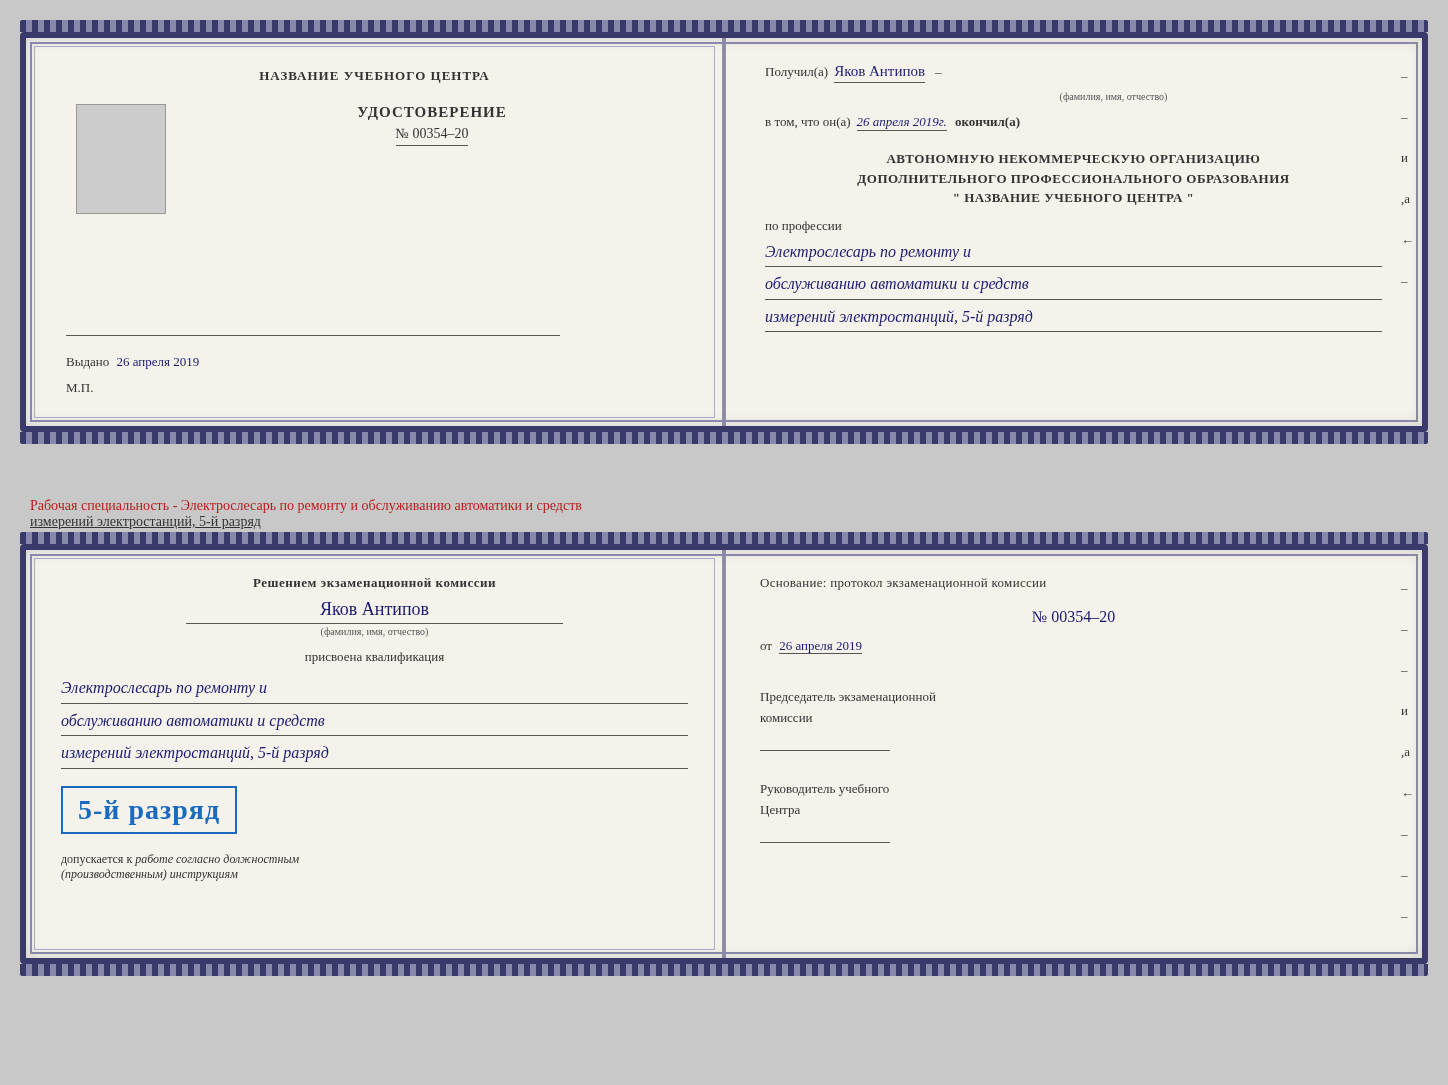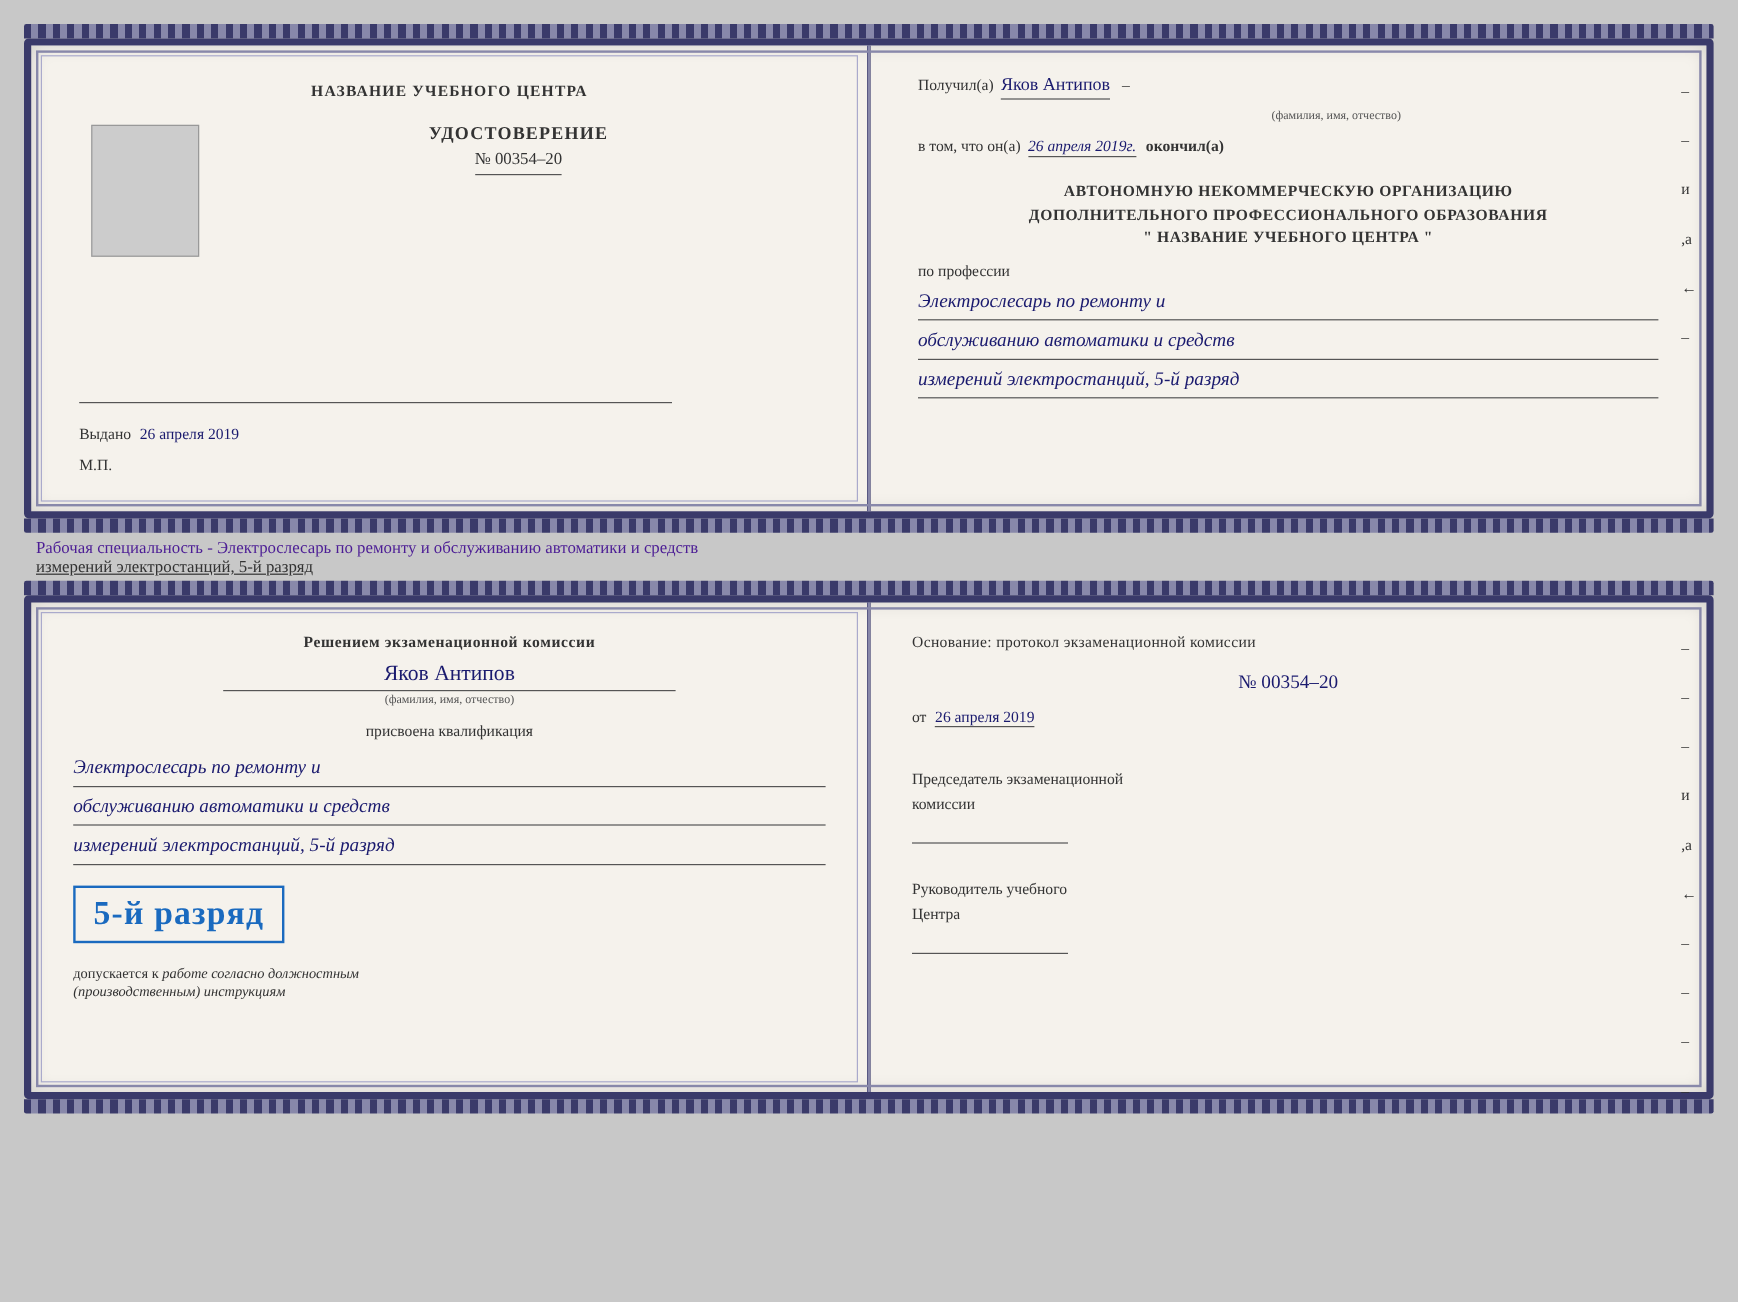--- a/index.html
+++ b/index.html
@@ -451,21 +451,21 @@
             <span>,а</span>
             <span>←</span>
             <span>–</span>
         </div>
       </div>
     </div>
     <div class="bottom-deco"></div>
   </div>
 
   <div style="padding: 6px 10px 2px 10px;">
-    <div style="font-size:14px; color:#4c1d95;">Рабочая специальность - Электрослесарь по ремонту и обслуживанию автоматики и средств</div>
+    <div style="font-size:14px; color:#b91c1c;margin-top:48px;">Рабочая специальность - Электрослесарь по ремонту и обслуживанию автоматики и средств</div>
     <div style="font-size:14px; color:#333; text-decoration: underline;">измерений электростанций, 5-й разряд</div>
   </div>
 
   <div>
     <div class="top-deco"></div>
     <div class="doc-bottom">
 
       <div class="bottom-left-page">
         <div class="page-border-pattern"></div>
 

